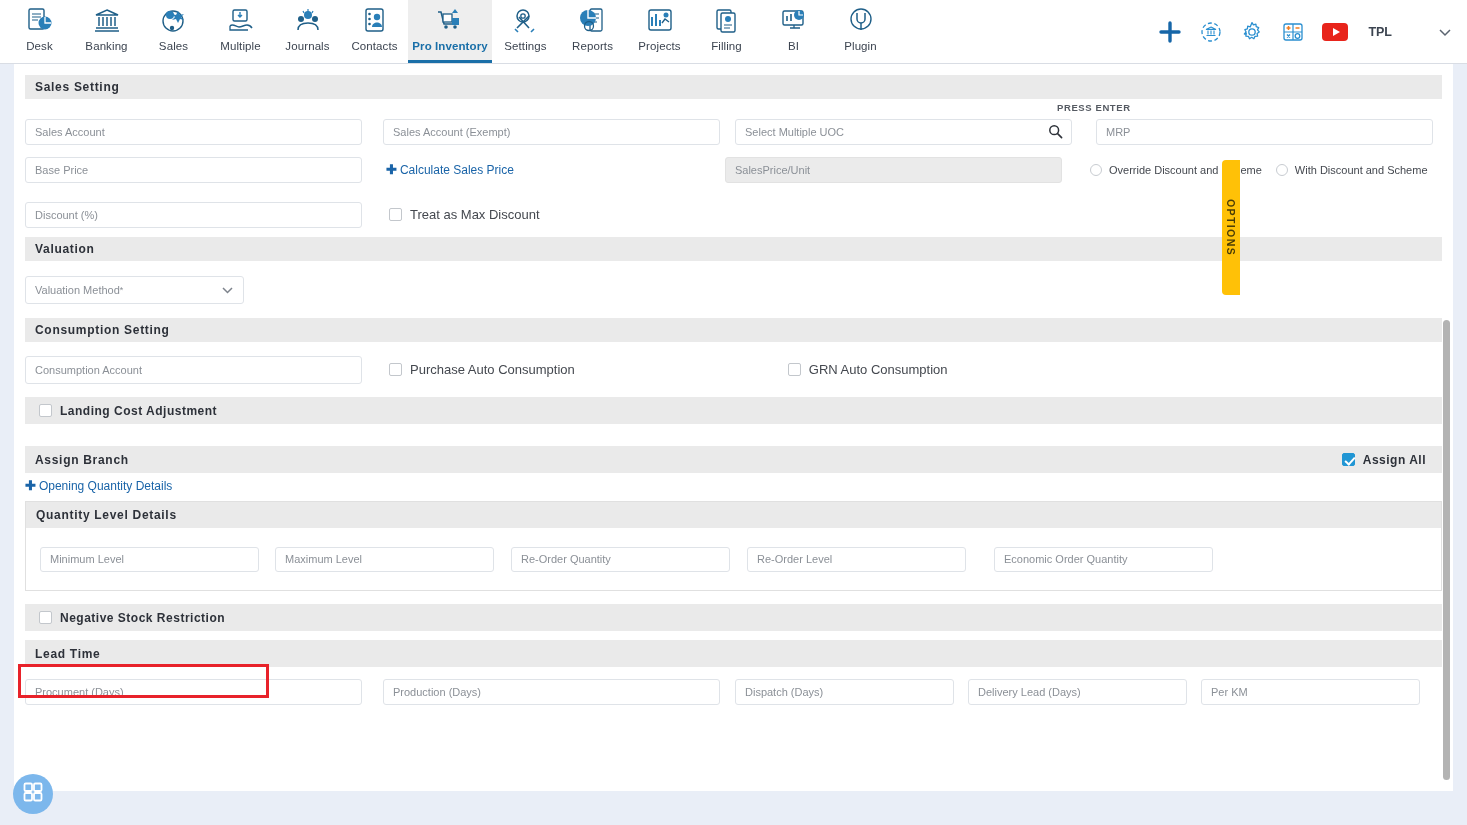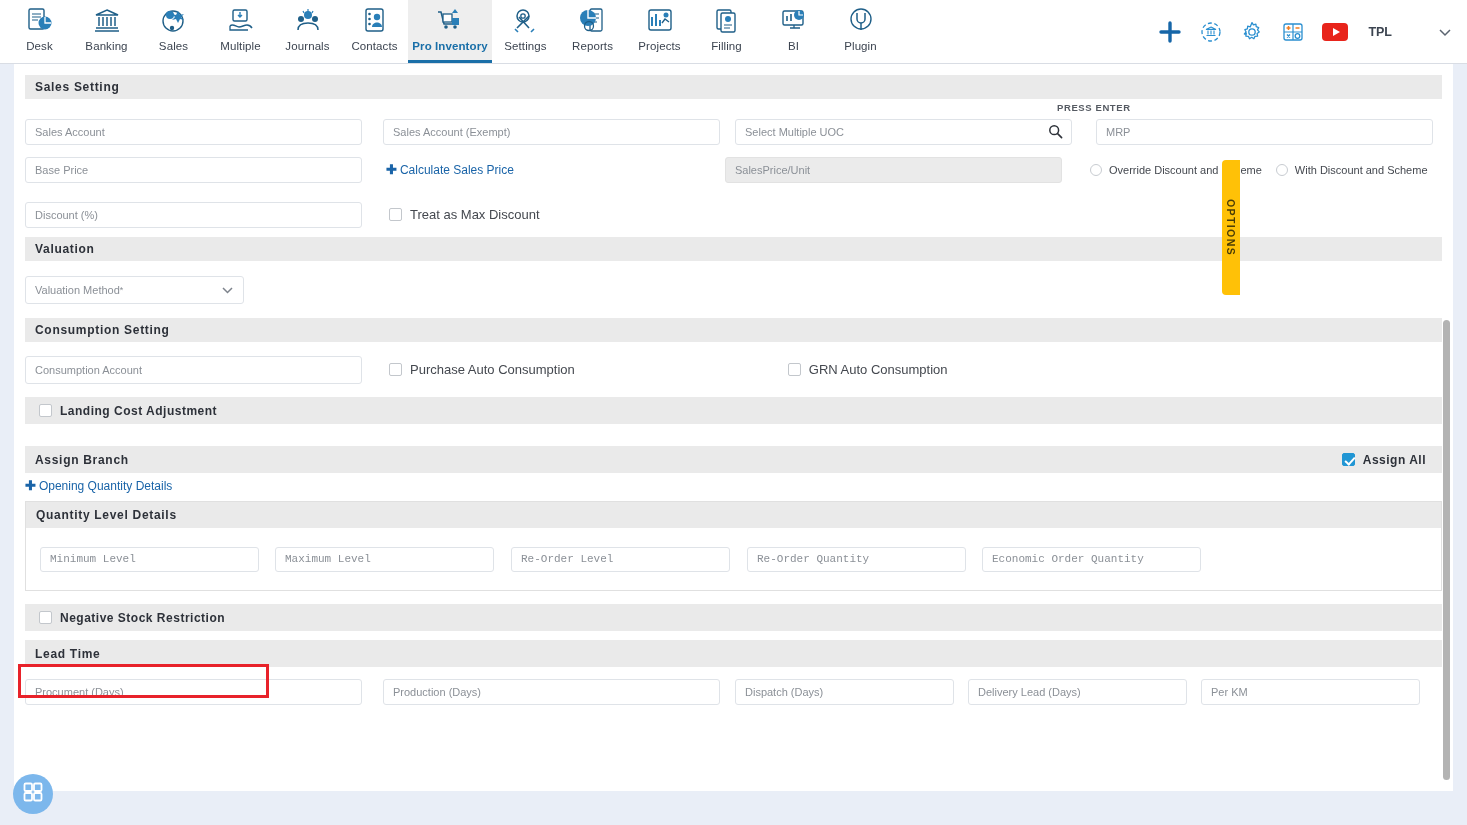--- a/index.html
+++ b/index.html
@@ -508,26 +508,26 @@
         <span class="link-btn">
           <span class="plus">✚</span>
           <span>Opening Quantity Details</span>
         </span>
       </div>
 
       <div style="border:1px solid #e0e0e0; margin-top:3px;">
         <div class="sec-bar" style="margin:0; height:26px;">
           <span class="title">Quantity Level Details</span>
         </div>
-        <div class="row" style="height:62px; padding-left:14px;font-family:Liberation Mono, monospace;">
+        <div class="row" style="height:62px; padding-left:14px;">
           <div class="fld" style="width:219px; height:25px;">Minimum Level</div>
           <div class="fld" style="width:219px; height:25px; margin-left:16px;">Maximum Level</div>
+          <div class="fld" style="width:219px; height:25px; margin-left:17px;">Re-Order Quantity</div>
           <div class="fld" style="width:219px; height:25px; margin-left:17px;">Re-Order Level</div>
-          <div class="fld" style="width:219px; height:25px; margin-left:17px;">Re-Order Quantity</div>
-          <div class="fld" style="width:219px; height:25px; margin-left:16px;text-align:center;">Economic Order Quantity</div>
+          <div class="fld" style="width:219px; height:25px; margin-left:28px;text-align:center;">Economic Order Quantity</div>
         </div>
       </div>
 
       <div style="height:13px;"></div>
 
       <div class="sec-bar tall" style="padding-left:14px;">
         <span class="cb-wrap">
           <span class="cb"></span>
           <span class="cb-label bold">Negative Stock Restriction</span>
         </span>

